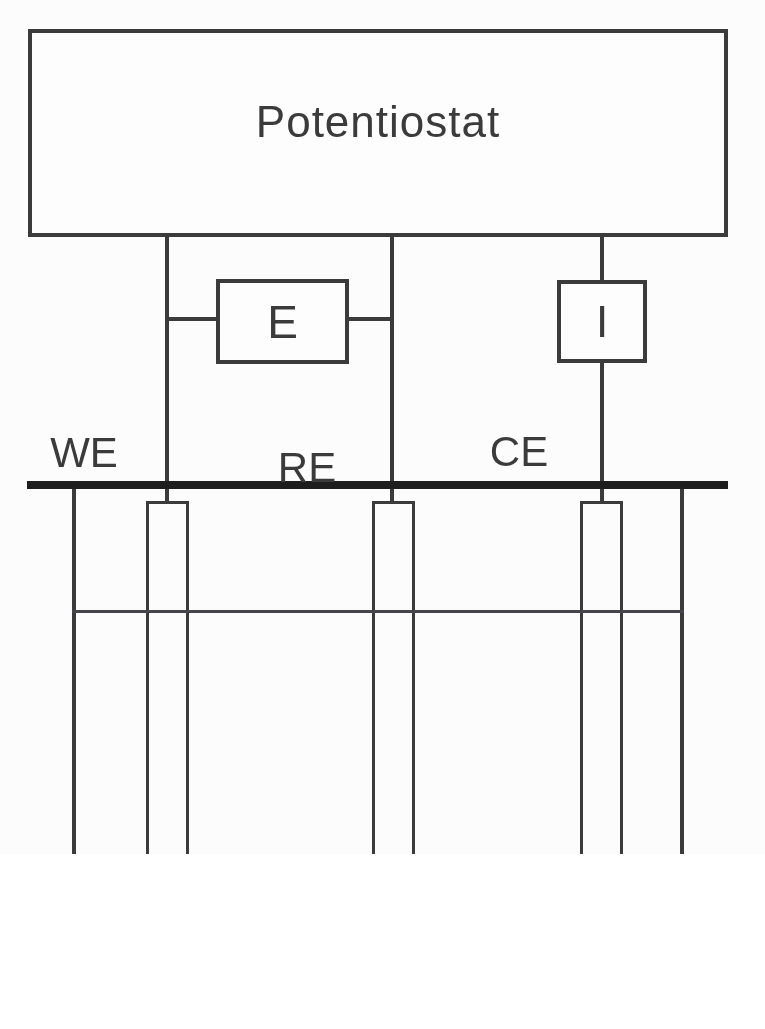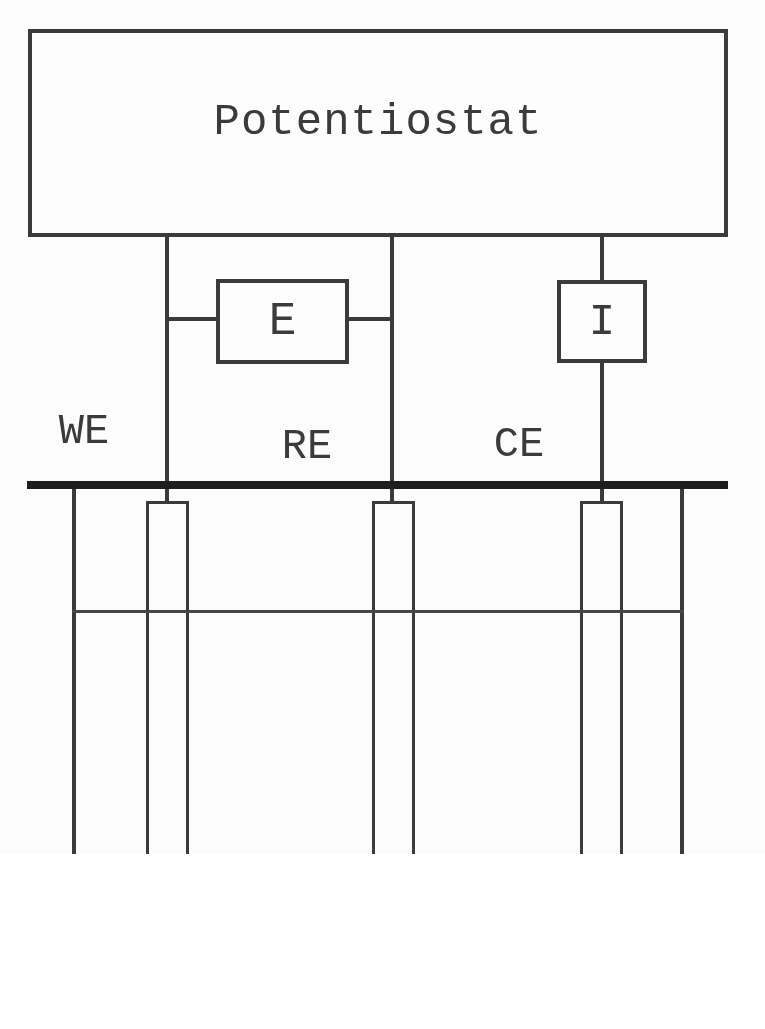--- a/index.html
+++ b/index.html
@@ -5,21 +5,21 @@
   html, body {
     margin: 0;
     padding: 0;
     background: #ffffff;
   }
   .canvas {
     position: relative;
     width: 765px;
     height: 854px;
     background: #fcfcfc;
-    font-family: Liberation Mono, monospace;
+    font-family: Liberation Sans, sans-serif;
     color: #3b3b3b;
     overflow: hidden;
   }
   .abs { position: absolute; box-sizing: border-box; }
 
   
   .potentiostat {
     left: 28px; top: 29px; width: 700px; height: 208px;
     border: 4px solid #3b3b3b;
     background: #fdfdfd;
@@ -55,24 +55,25 @@
   .meter .glyph { font-size: 46px; color: #3b3b3b; }
   .meter-i .glyph { font-size: 44px; }
 
   
   .elabel {
     transform: translate(-50%, -50%);
     font-size: 42px;
     color: #3b3b3b;
     white-space: nowrap;
     z-index: 3;
+    margin-top: 21px;
   }
   .elabel-we { left: 84px;  top: 432px; }
   .elabel-re { left: 307px; top: 447px; }
-  .elabel-ce { left: 519px; top: 445px; text-align: center; }
+  .elabel-ce { left: 519px; top: 431px; text-align: center; }
 
   
   .bench {
     left: 27px; top: 481px; width: 701px; height: 8px;
     background: #1e1e1e;
     z-index: 2;
   }
 
   
   .beaker {

